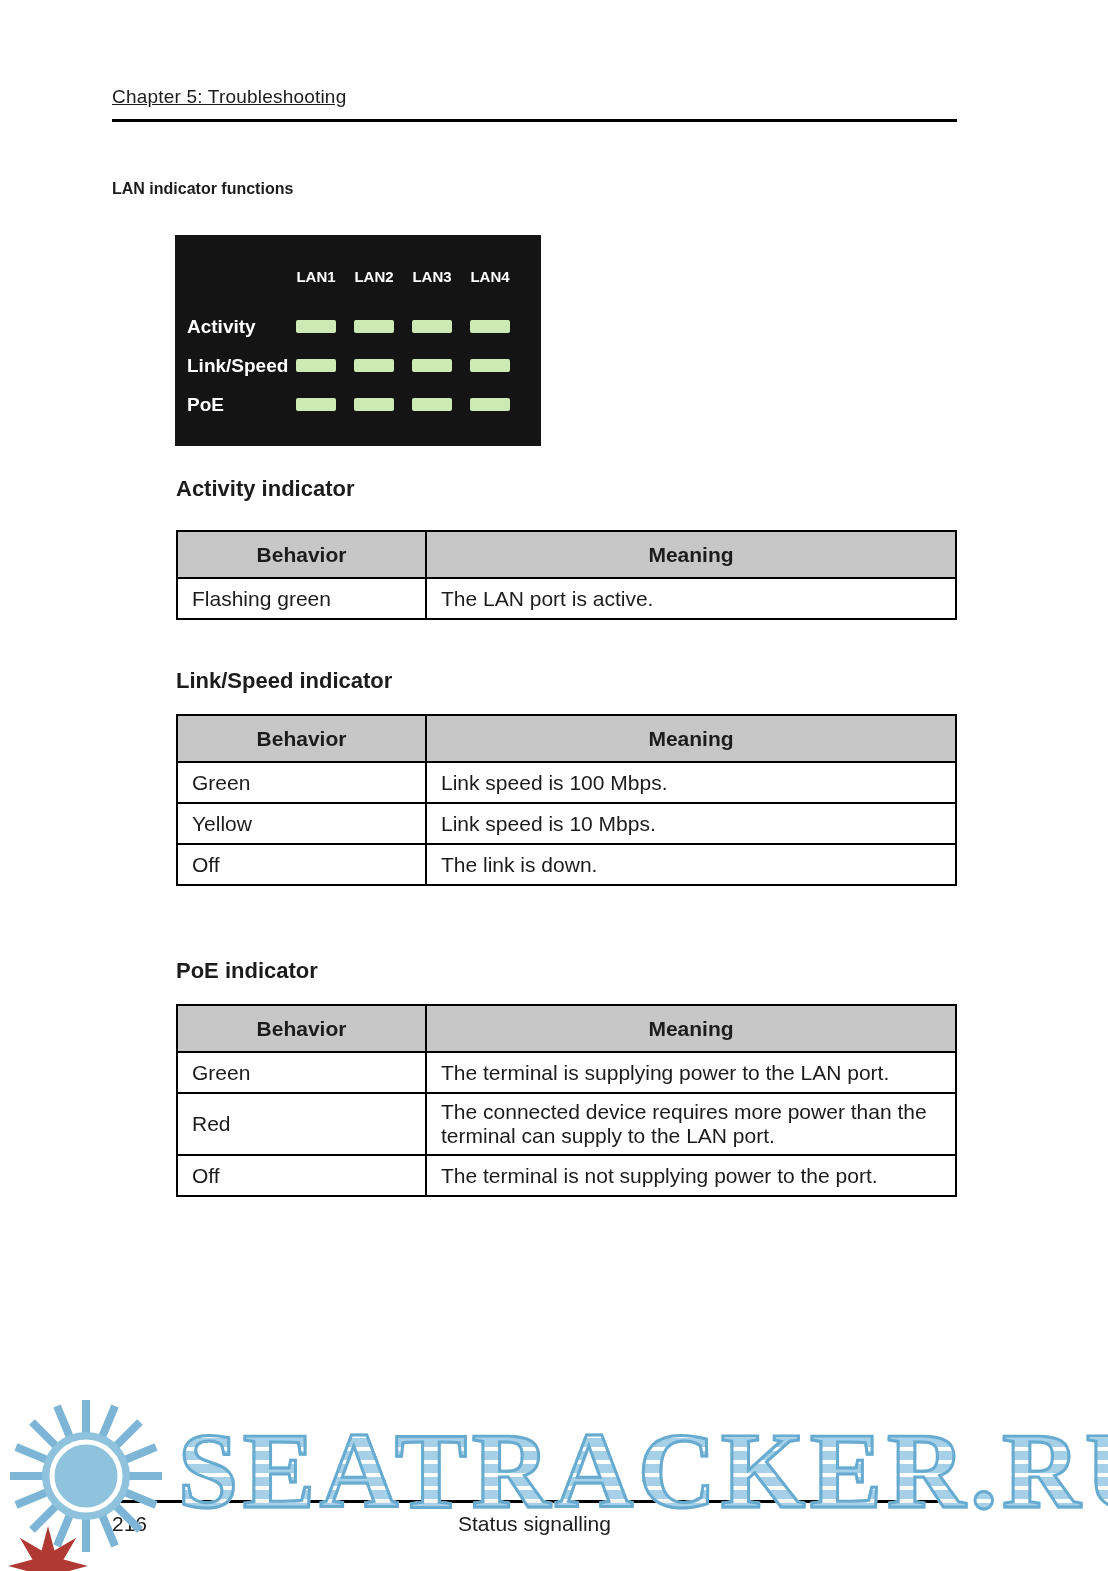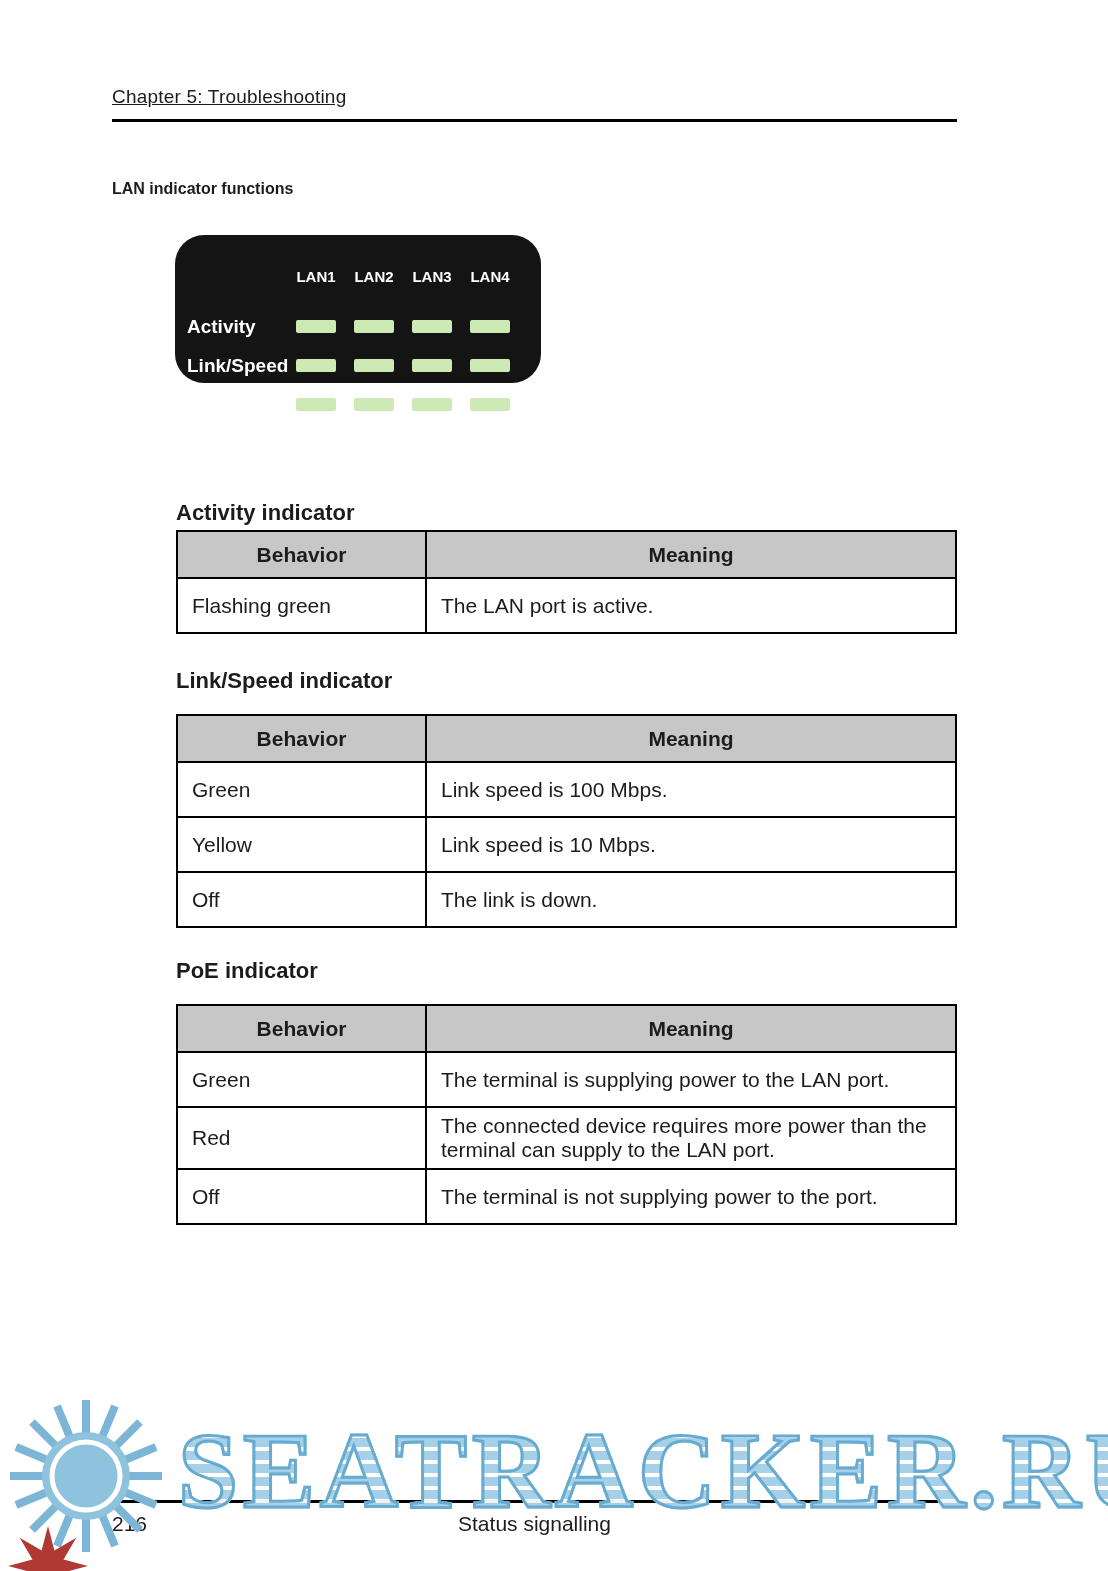--- a/index.html
+++ b/index.html
@@ -22,22 +22,22 @@
     width: 845px; height: 3px; background: #000;
   }
   .page-title {
     position: absolute; left: 112px; top: 180px;
     font-size: 16px; font-weight: bold;
   }
 
   
   .led-panel {
     position: absolute; left: 175px; top: 235px;
-    width: 366px; height: 148px;
-    background: #141414; color: #fff; border-radius: 29px;
+    width: 366px; height: 211px;
+    background: #141414; color: #fff;
   }
   .led-grid {
     display: grid;
     grid-template-columns: 106px repeat(4, 58px);
     grid-template-rows: 62px 39px 39px 39px;
     padding-top: 10px; padding-left: 6px;
     align-items: center;
   }
   .col-label { font-size: 15px; font-weight: bold; text-align: center; }
   .row-label { font-size: 19px; font-weight: bold; padding-left: 6px; }
@@ -45,21 +45,21 @@
   .led {
     width: 40px; height: 13px;
     background: #cdeab4; border-radius: 2px;
   }
 
   
   .section-heading {
     position: absolute; left: 176px;
     font-size: 22px; font-weight: bold;
   }
-  #heading-activity  { top: 500px; }
+  #heading-activity  { top: 476px; }
   #heading-linkspeed { top: 668px; }
   #heading-poe       { top: 958px; }
 
   table.spec {
     position: absolute; left: 176px; width: 781px;
     border-collapse: collapse;
   }
   #table-activity  { top: 530px; }
   #table-linkspeed { top: 714px; }
   #table-poe       { top: 1004px; }
@@ -69,21 +69,21 @@
     font-size: 21px;
   }
   table.spec th {
     background: #c7c7c7;
     height: 47px;
     font-weight: bold;
     text-align: center;
     margin-left: 20px;
   }
   table.spec td {
-    height: 55px;
+    height: 41px;
     padding: 6px 14px;
     vertical-align: middle;
     text-align: left;
   }
   table.spec td.behavior { width: 249px; }
 
   
   .footer-rule {
     position: absolute; left: 112px; top: 1500px;
     width: 845px; height: 3px; background: #000;

